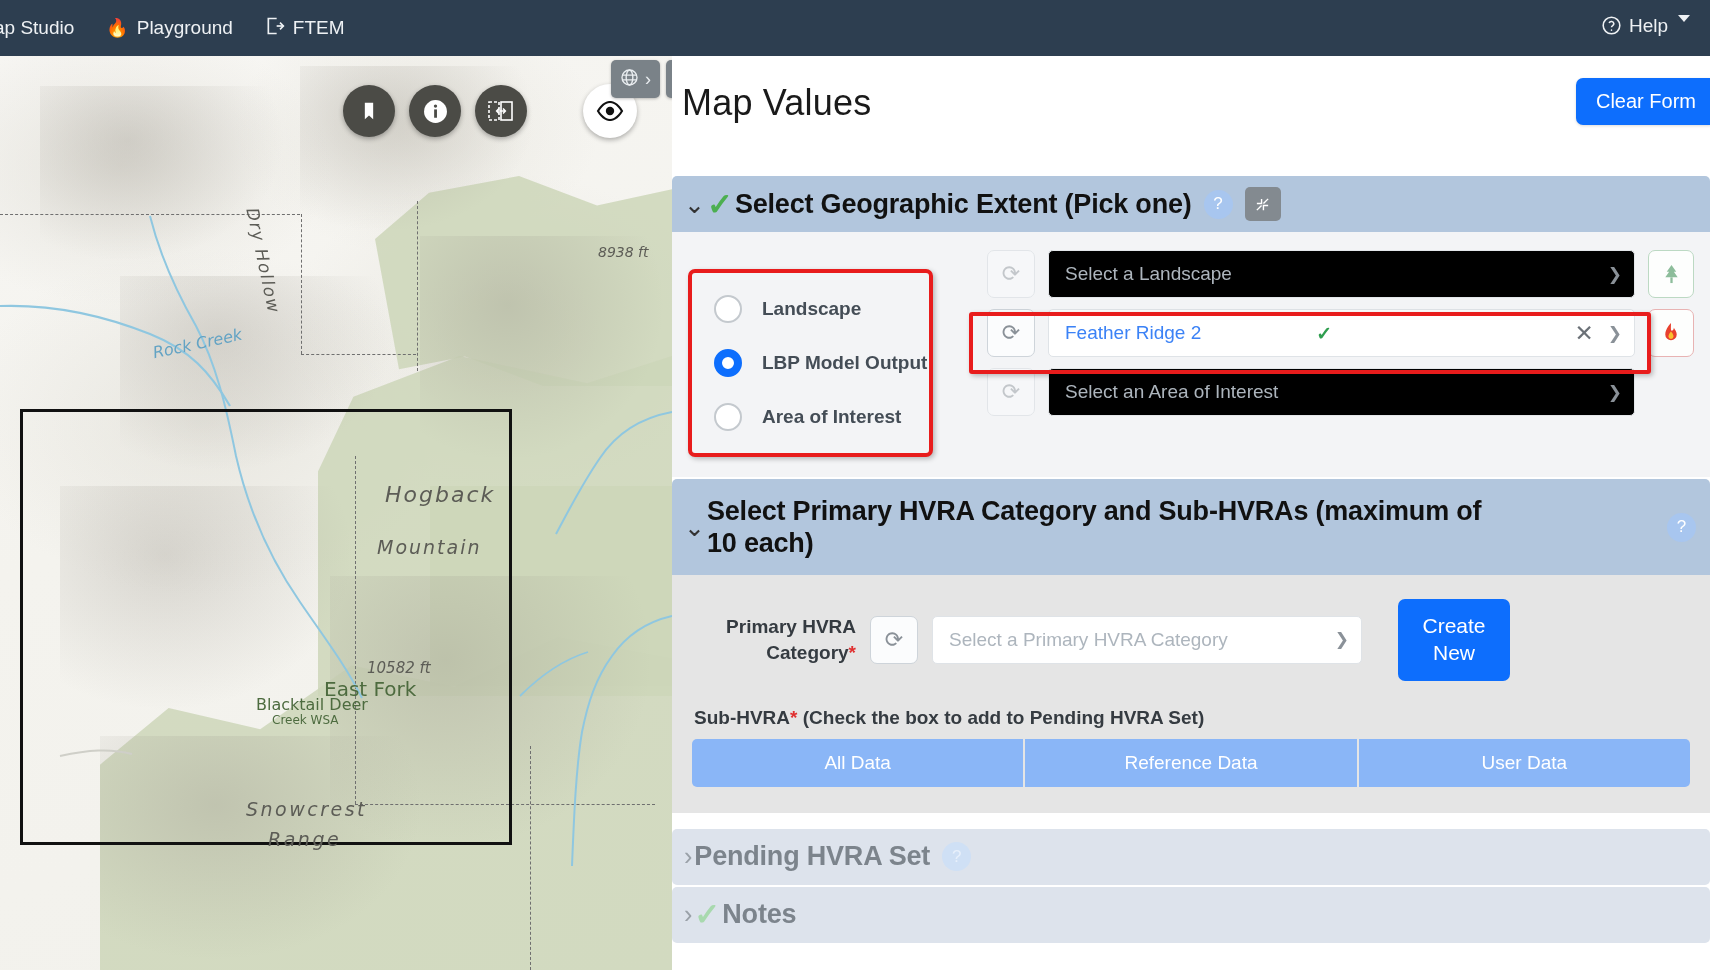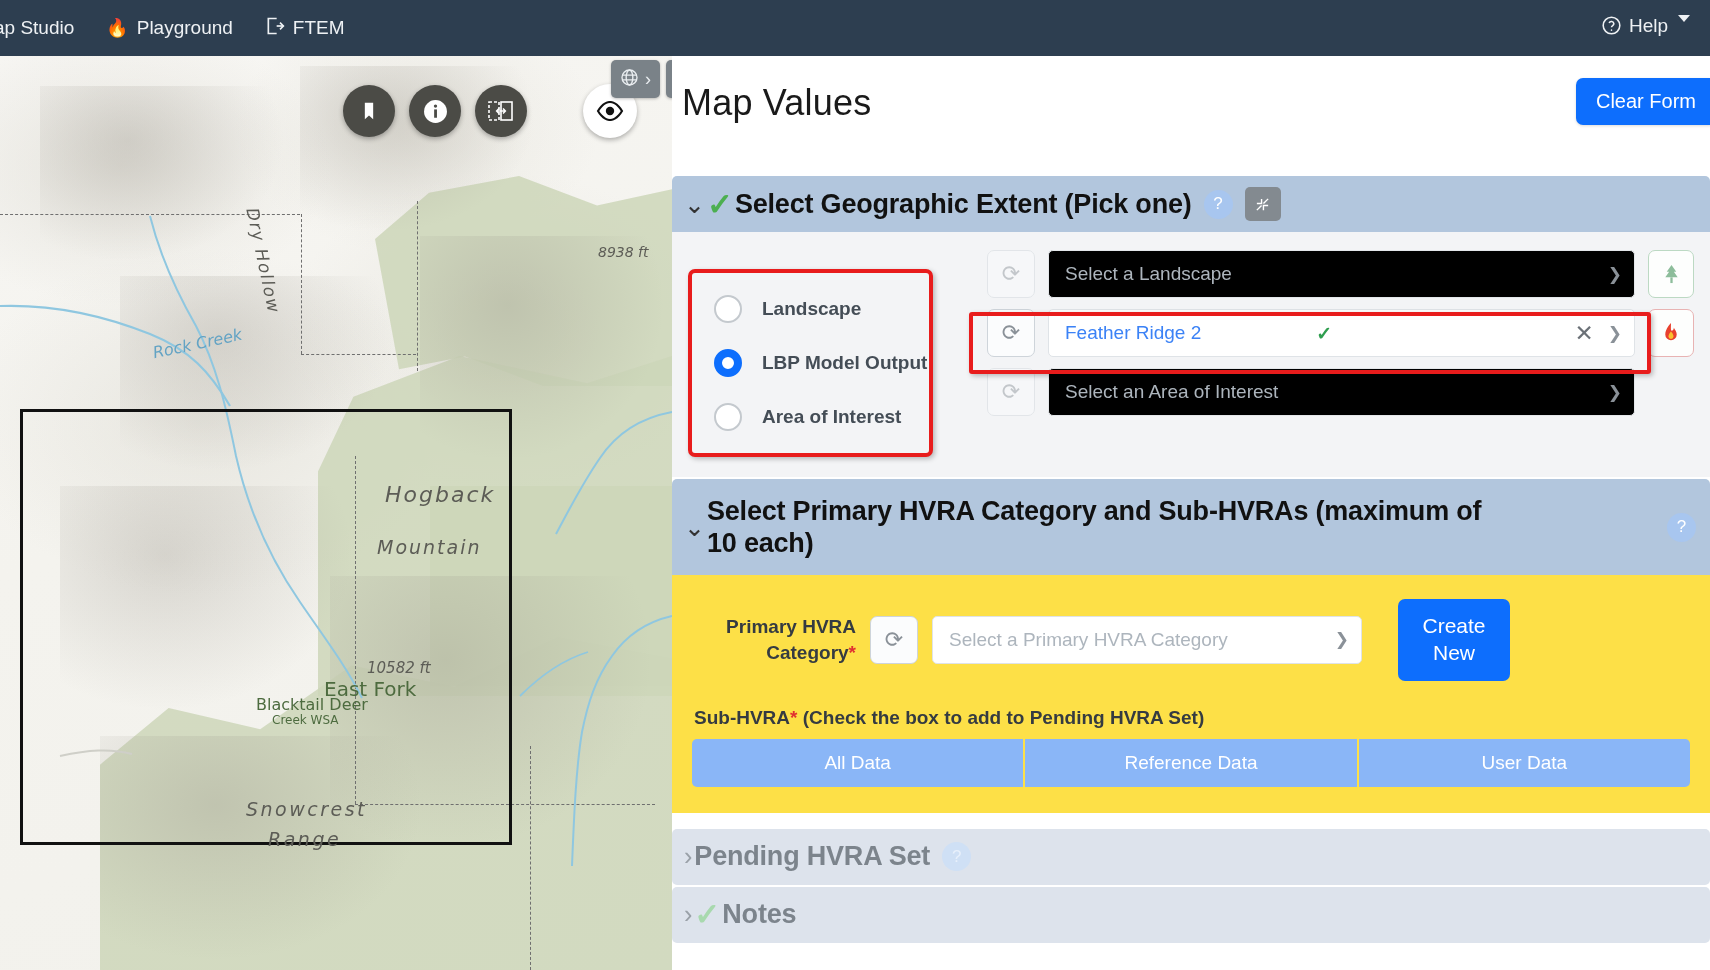--- a/index.html
+++ b/index.html
@@ -212,21 +212,21 @@
   }
   .side-btn.fire { border-color: #e8b3b3; }
   .hilite-box {
     position: absolute;
     border: 4px solid #e81c1c; border-radius: 3px;
     pointer-events: none;
     box-shadow: 2px 2px 5px rgba(0,0,0,.25);
   }
 
   
-  .hvra-body { background: #fde047; padding: 24px 20px 26px 20px; }
+  .hvra-body { background: #e5e5e5; padding: 24px 20px 26px 20px; }
   .hvra-row { display: flex; align-items: center; gap: 14px; }
   .hvra-label {
     font-size: 19px; font-weight: 700; color: #353b41;
     text-align: right; width: 164px; flex: 0 0 164px; line-height: 1.35;
   }
   .req { color: #e03131; }
   .create-btn {
     background: #0d6efd; color: #fff; border: none;
     border-radius: 7px; font-size: 21px; font-family: inherit;
     width: 112px; padding: 14px 0; cursor: pointer;

